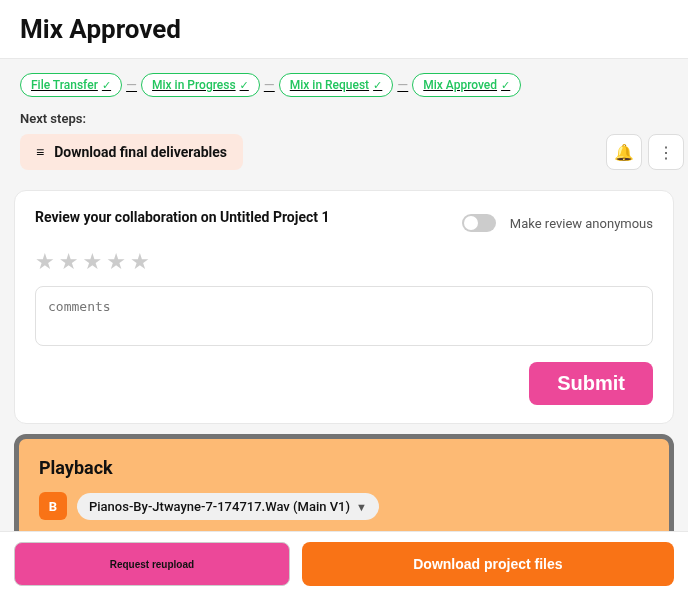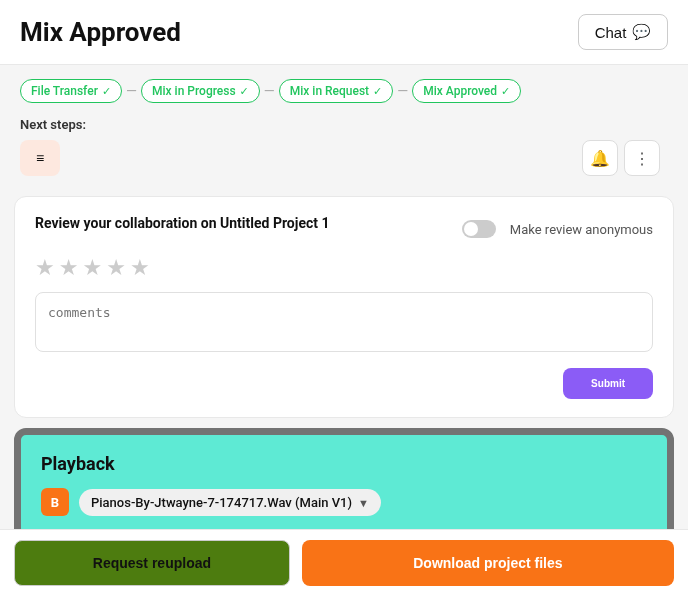--- a/index.html
+++ b/index.html
@@ -42,20 +42,21 @@
     
     .progress-section {
       background: #f5f5f5;
       padding: 14px 20px 0 20px;
     }
     .steps {
       display: flex;
       align-items: center;
       gap: 0;
       flex-wrap: nowrap;
+      text-decoration: underline;
     }
     .step {
       display: flex;
       align-items: center;
       gap: 4px;
       padding: 4px 10px;
       border: 1.5px solid #22c55e;
       border-radius: 20px;
       font-size: 12px;
       font-weight: 500;
@@ -69,21 +70,21 @@
     }
     .step-arrow {
       color: #aaa;
       font-size: 14px;
       margin: 0 4px;
     }
 
     
     .next-steps-section {
       background: #f5f5f5;
-      padding: 14px 28px 10px 20px;
+      padding: 14px 4px 10px 20px;
     }
     .next-steps-label {
       font-size: 13px;
       font-weight: 600;
       color: #333;
       margin-bottom: 8px;
     }
     .next-steps-action {
       display: flex;
       align-items: center;
@@ -186,37 +187,37 @@
       height: 60px;
       background: #fff;
       outline: none;
     }
     .submit-row {
       display: flex;
       justify-content: flex-end;
       margin-top: 12px;
     }
     .submit-btn {
-      background: #8b5cf6;
+      background: #ec4899;
       color: #fff;
       border: none;
       border-radius: 8px;
       padding: 10px 28px;
-      font-size: 10px;
+      font-size: 20px;
       font-weight: 600;
       cursor: pointer;
     }
 
     
     .playback-card {
-      background: #5eead4;
+      background: #fdba74;
       border-radius: 12px;
       margin: 0 14px 10px 14px;
       padding: 18px 20px 22px 20px;
-      border: 7px solid #737373;
+      border: 5px solid #737373;
     }
     .playback-title {
       font-size: 18px;
       font-weight: 700;
       color: #111;
       margin-bottom: 14px;
     }
     .track-row {
       display: flex;
       align-items: center;
@@ -285,22 +286,22 @@
       background: #fff;
       border-top: 1px solid #e8e8e8;
       padding: 10px 14px;
       gap: 12px;
     }
     .reupload-btn {
       flex: 1;
       padding: 14px;
       border: 1.5px solid #ccc;
       border-radius: 8px;
-      background: #4d7c0f;
-      font-size: 14px;
+      background: #ec4899;
+      font-size: 10px;
       font-weight: 600;
       cursor: pointer;
       color: #111;
     }
     .download-btn {
       flex: 1.4;
       padding: 14px;
       border: none;
       border-radius: 8px;
       background: #f97316;
@@ -314,24 +315,20 @@
       padding-bottom: 80px;
     }
   </style>
 </head>
 <body>
 
 <div class="main-content">
 
   <div class="header">
     <h1 class="header-title">Mix Approved</h1>
-    <button class="chat-button">
-      <span>Chat</span>
-      <span>💬</span>
-    </button>
   </div>
 
   <div class="progress-section">
     <div class="steps">
       <div class="step">
         <span>File Transfer</span>
         <span class="step-check">✓</span>
       </div>
       <span class="step-arrow">—</span>
       <div class="step">
@@ -349,20 +346,21 @@
         <span class="step-check">✓</span>
       </div>
     </div>
   </div>
 
   <div class="next-steps-section">
     <div class="next-steps-label">Next steps:</div>
     <div class="next-steps-action">
       <div class="next-steps-item">
         <span>≡</span>
+        <span>Download final deliverables</span>
       </div>
       <div class="next-steps-icons">
         <button class="icon-btn">
           <span>🔔</span>
         </button>
         <button class="icon-btn">
           <span>⋮</span>
         </button>
       </div>
     </div>

